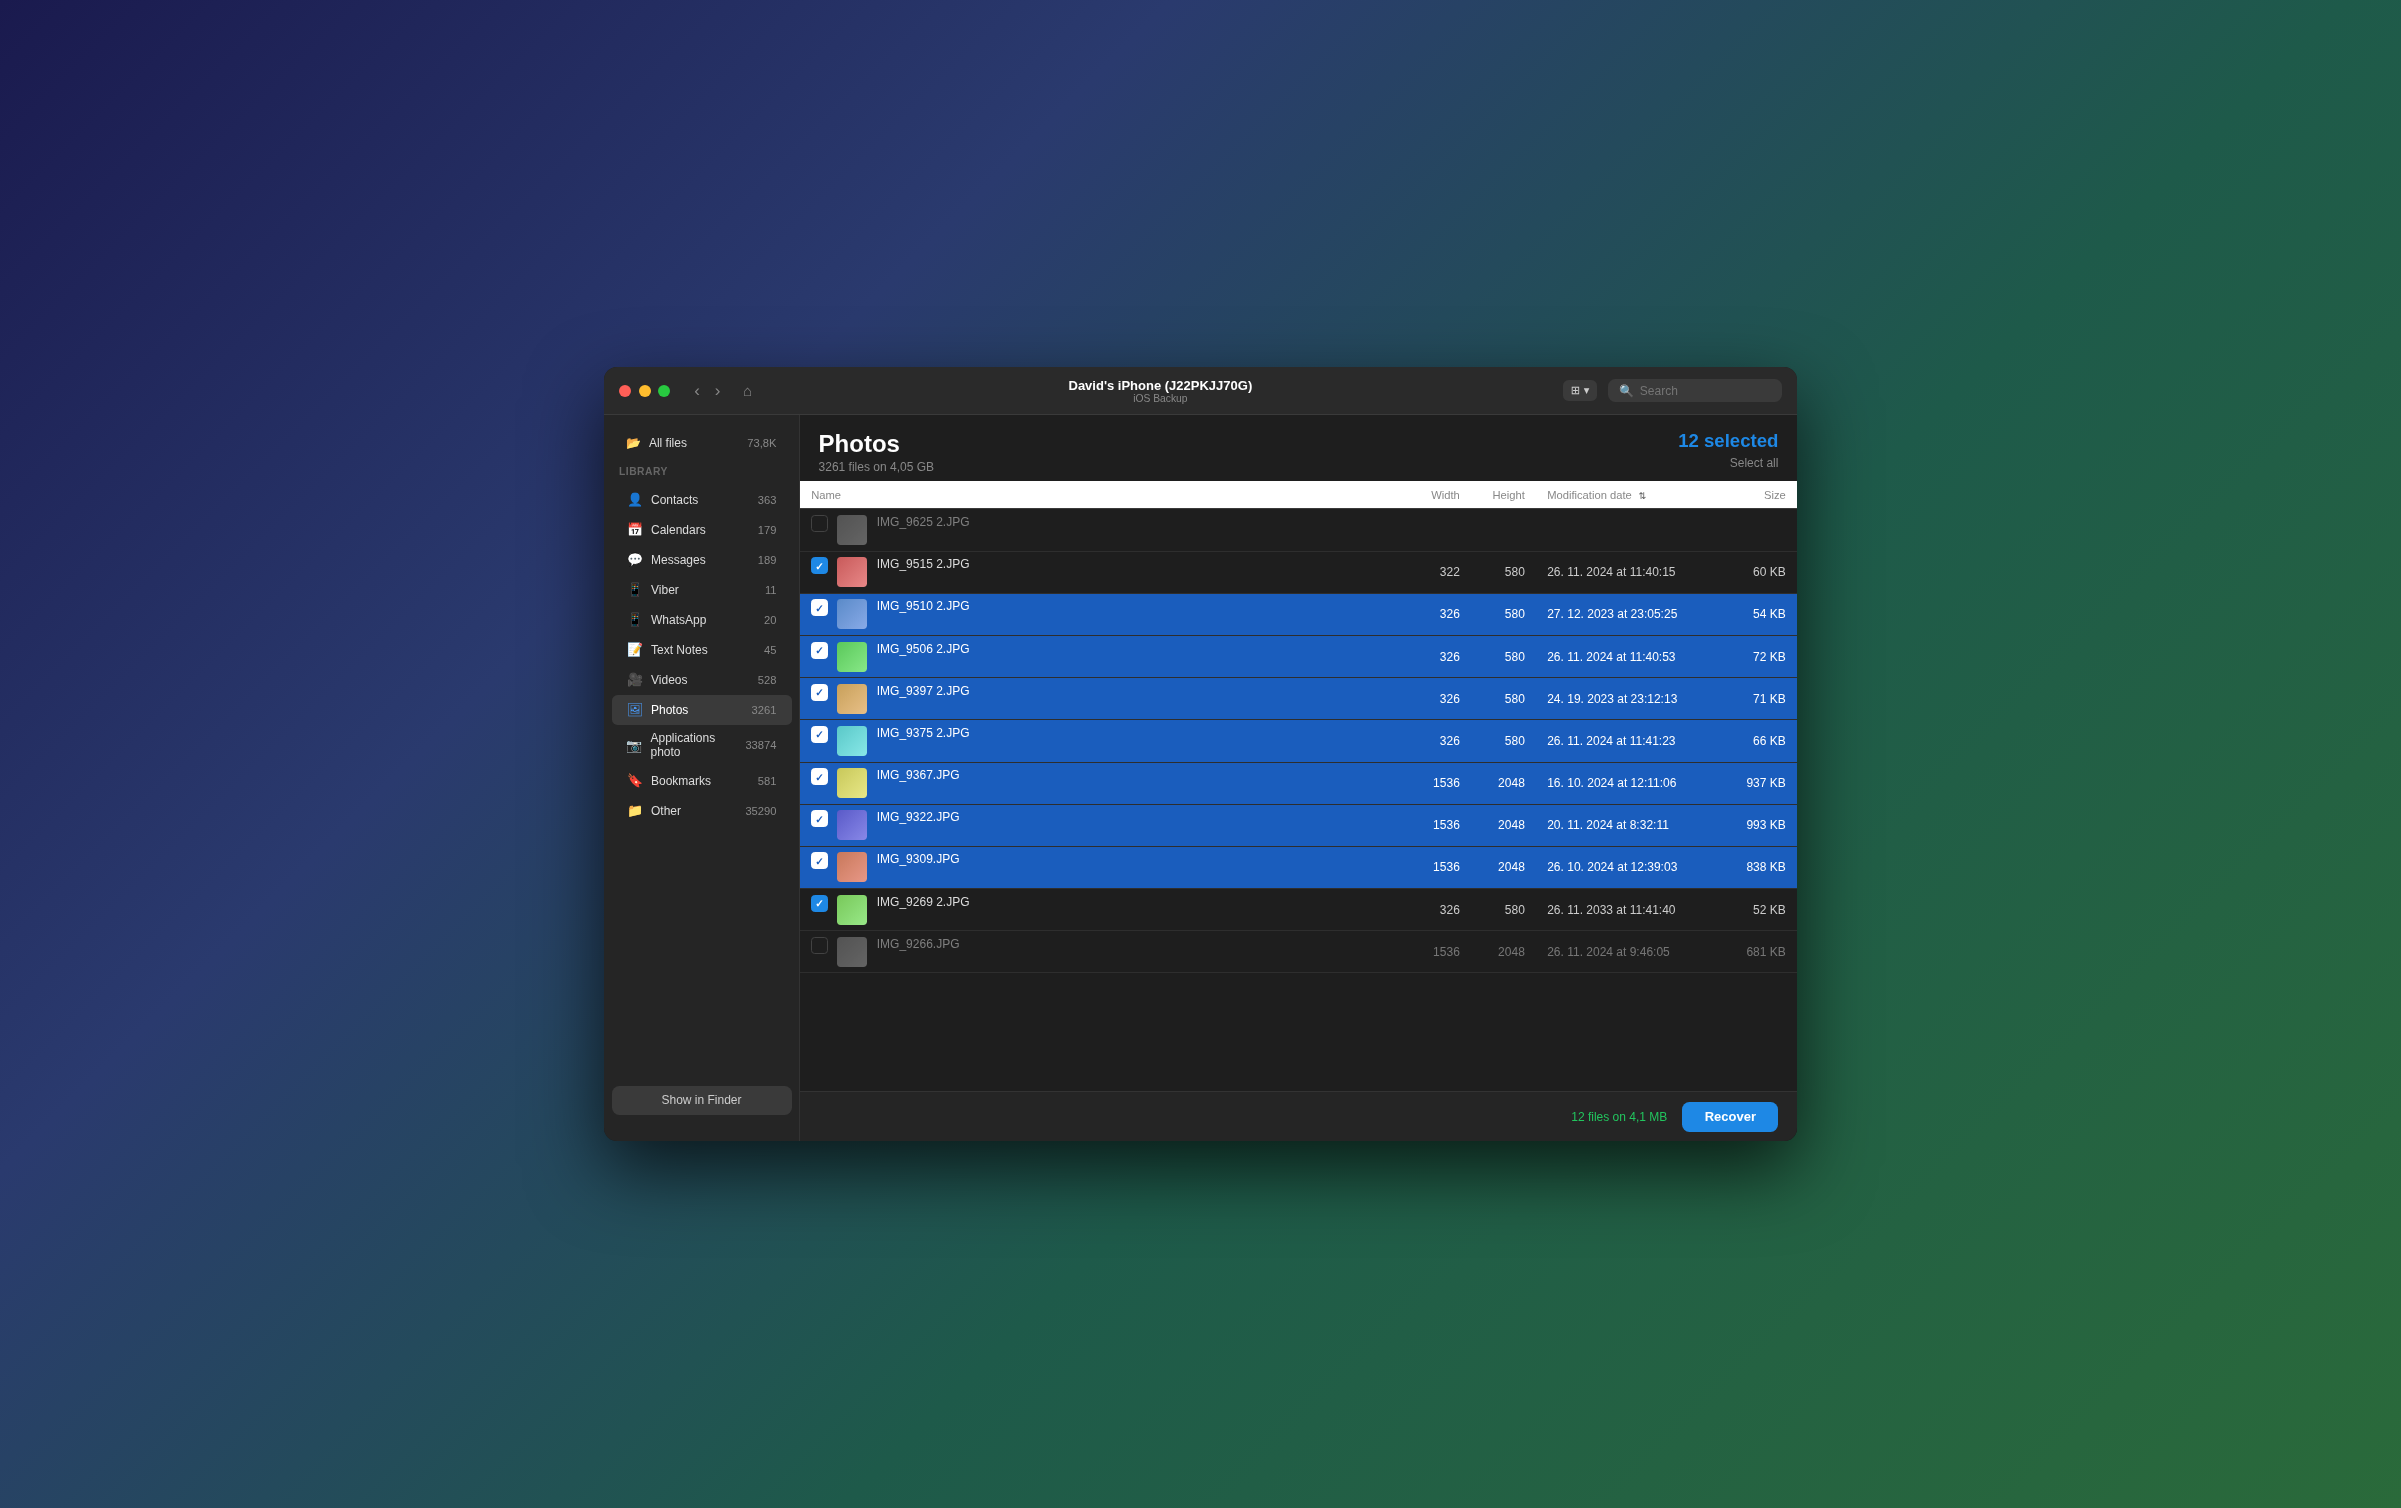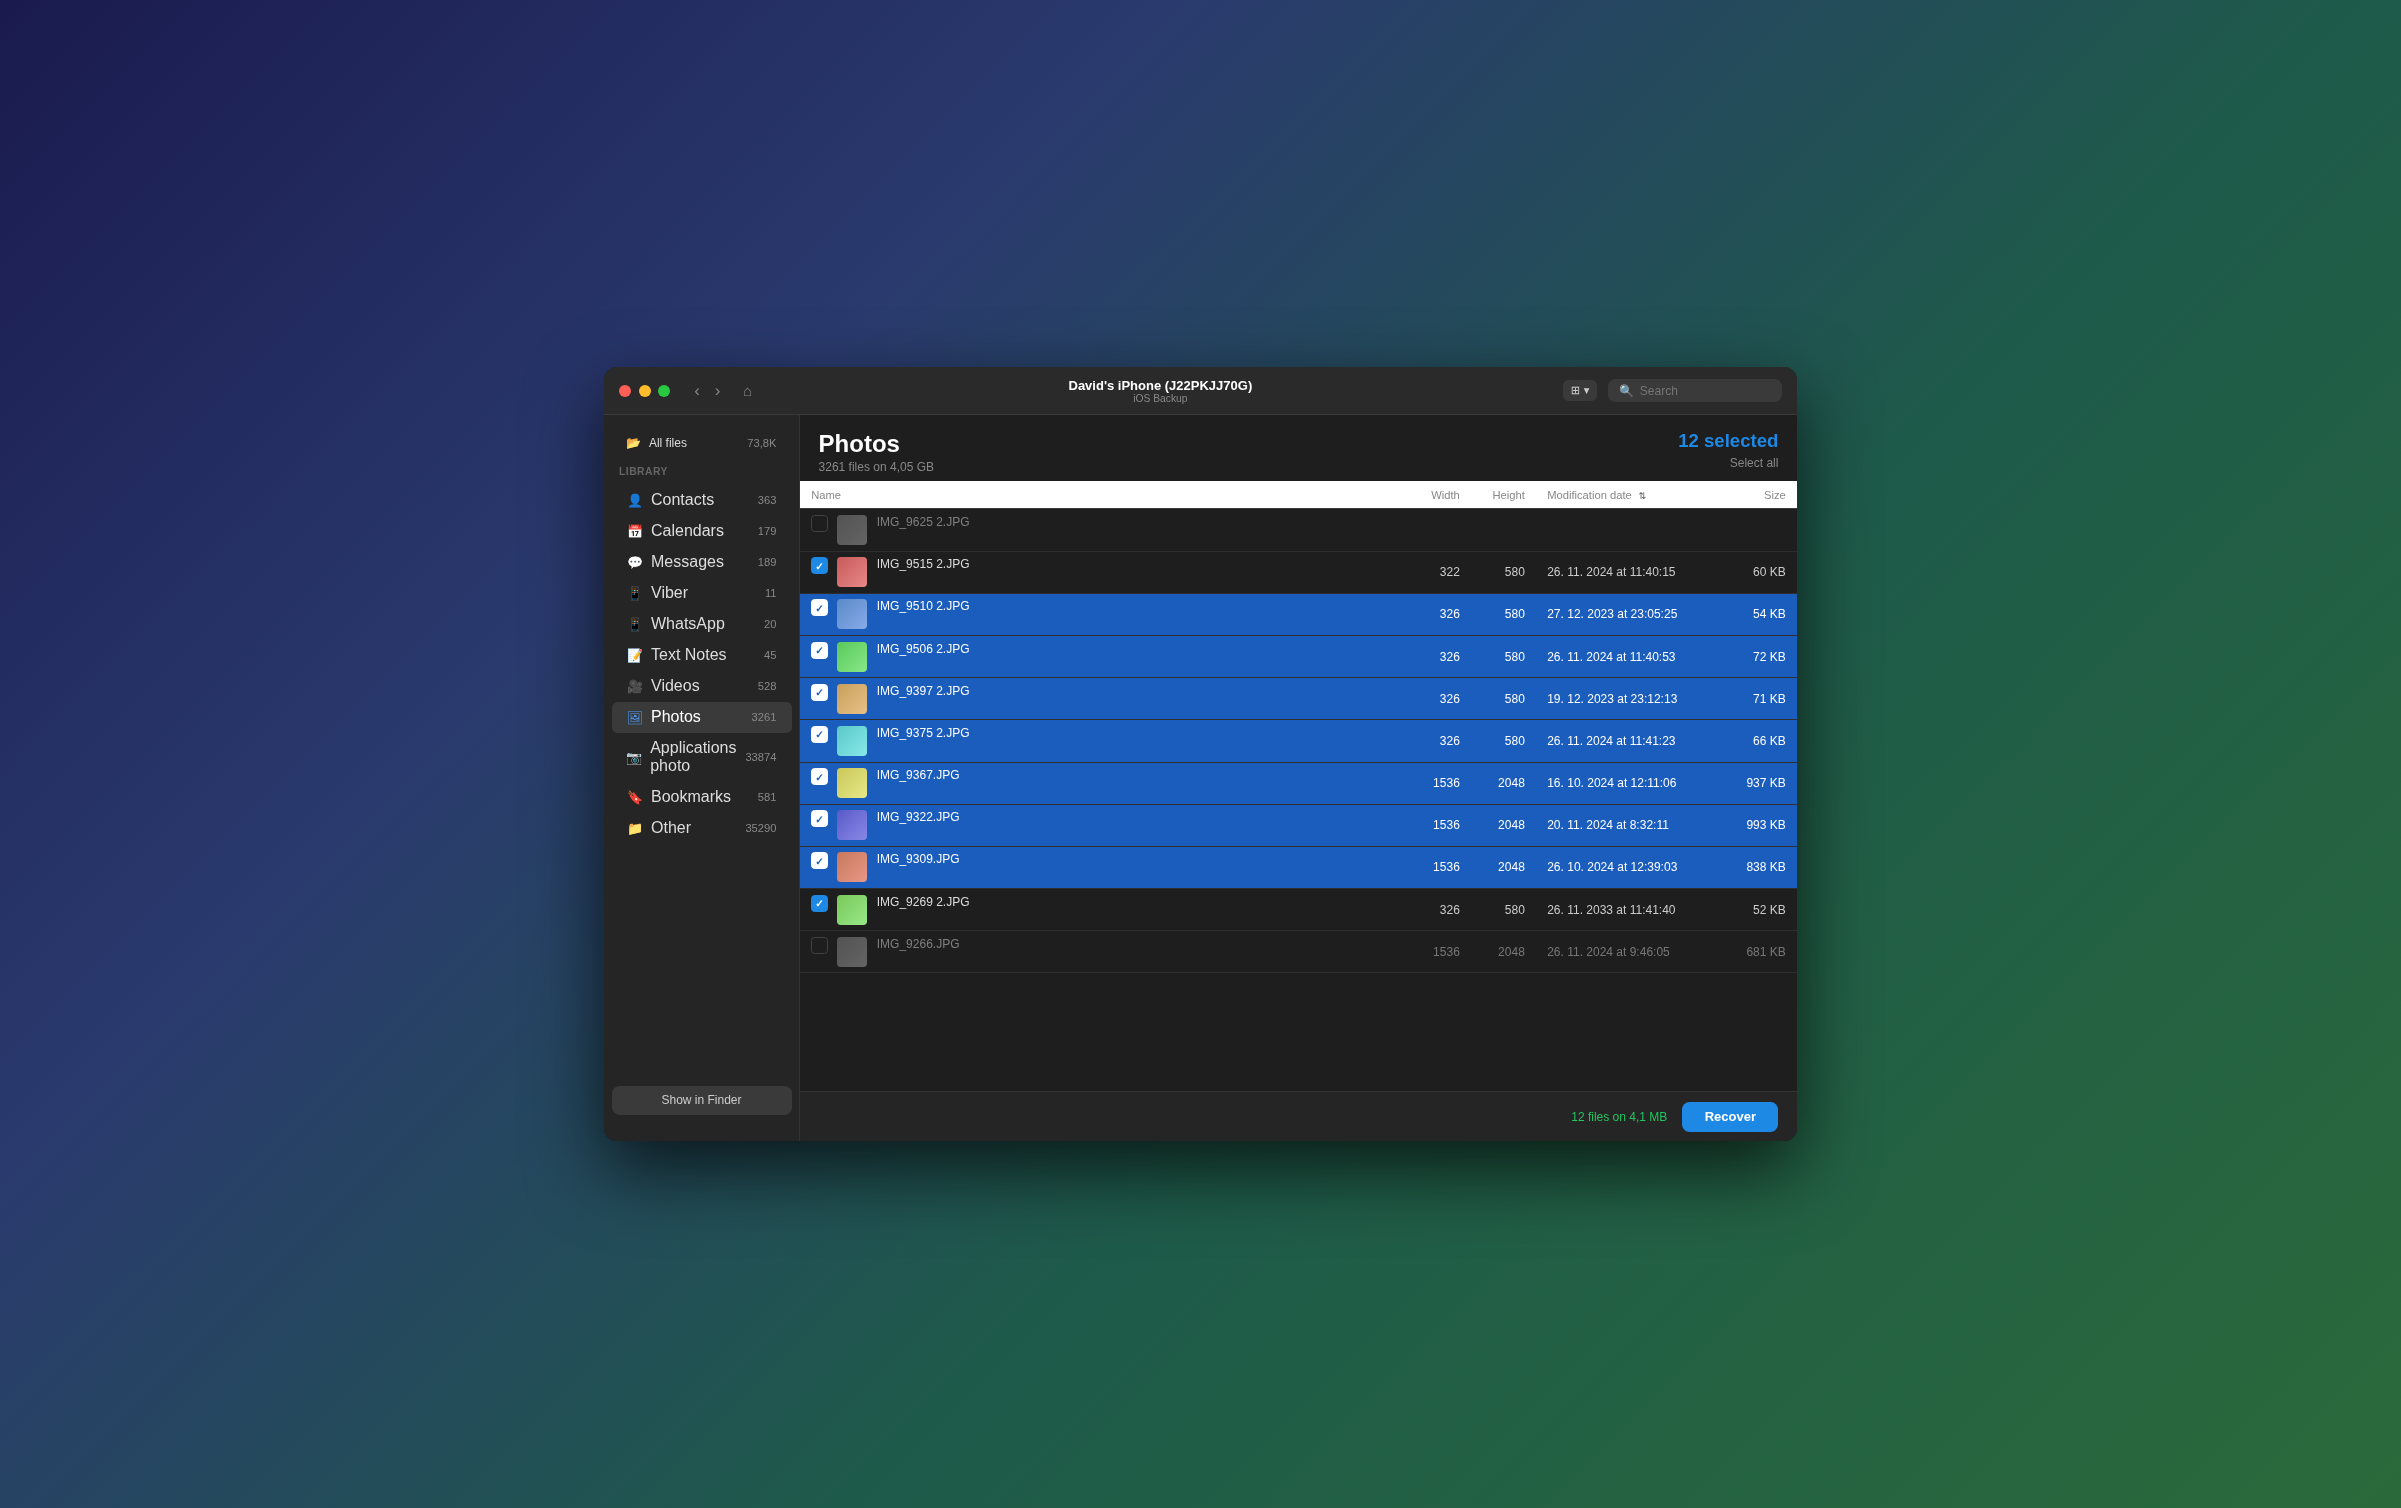--- a/index.html
+++ b/index.html
@@ -175,21 +175,21 @@
     .sidebar-item-icon {
       width: 17px;
       height: 17px;
       display: flex;
       align-items: center;
       justify-content: center;
       font-size: 13px;
     }
     .sidebar-item-label {
       color: #ddd;
-      font-size: 16px;
+      font-size: 12px;
     }
     .sidebar-item.active .sidebar-item-label { color: #fff; }
     .sidebar-item-count {
       color: #888;
       font-size: 11.2px;
     }
     .sidebar-bottom {
       margin-top: auto;
       padding: 11.2px 7.5px;
     }
@@ -612,21 +612,21 @@
               <tr class="selected-row">
       <td class="col-name">
         <div class="row-left">
           <div class="checkbox checked"></div>
           <div class="thumb thumb-color-6"></div>
           <span class="filename">IMG_9397 2.JPG</span>
         </div>
       </td>
       <td class="col-width">326</td>
       <td class="col-height">580</td>
-      <td class="col-date">19. 12. 2023 at 23:12:13</td>
+      <td class="col-date">24. 19. 2023 at 23:12:13</td>
       <td class="col-size">71 KB</td>
     </tr>
               <tr class="selected-row">
       <td class="col-name">
         <div class="row-left">
           <div class="checkbox checked"></div>
           <div class="thumb thumb-color-7"></div>
           <span class="filename">IMG_9375 2.JPG</span>
         </div>
       </td>

